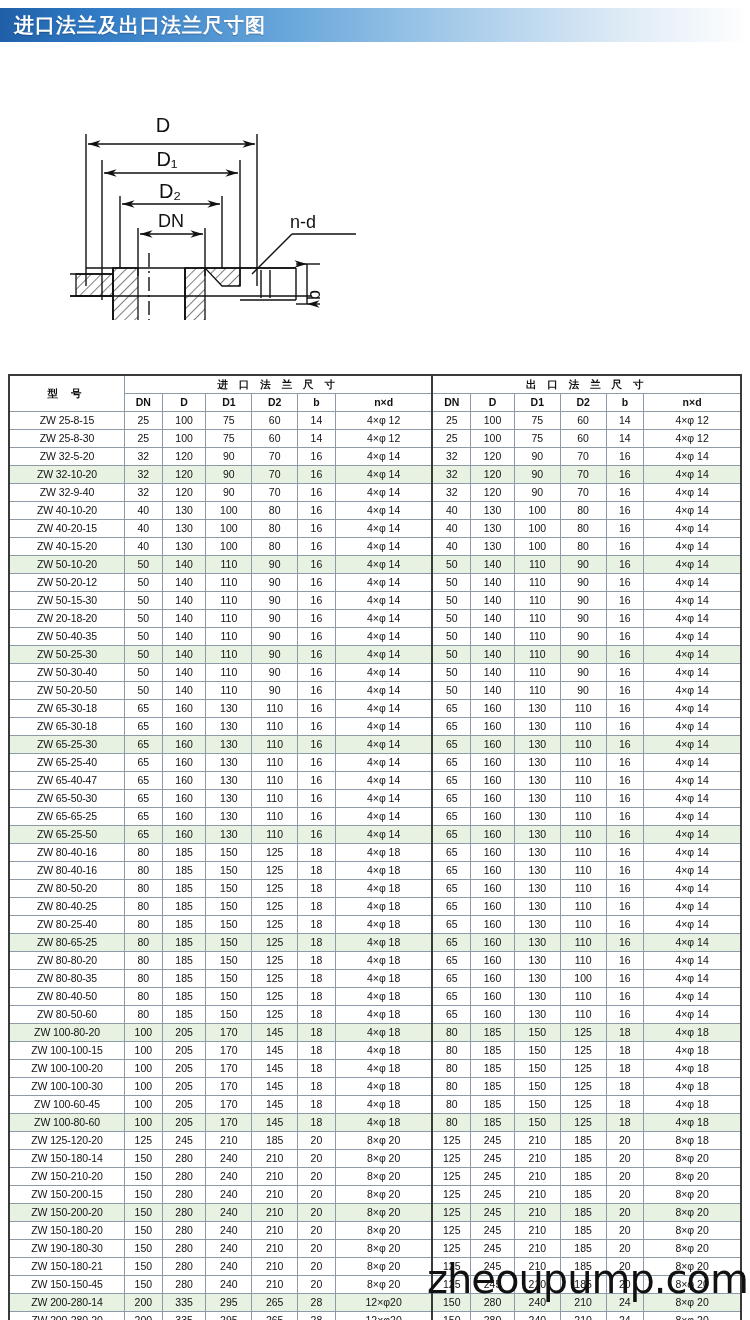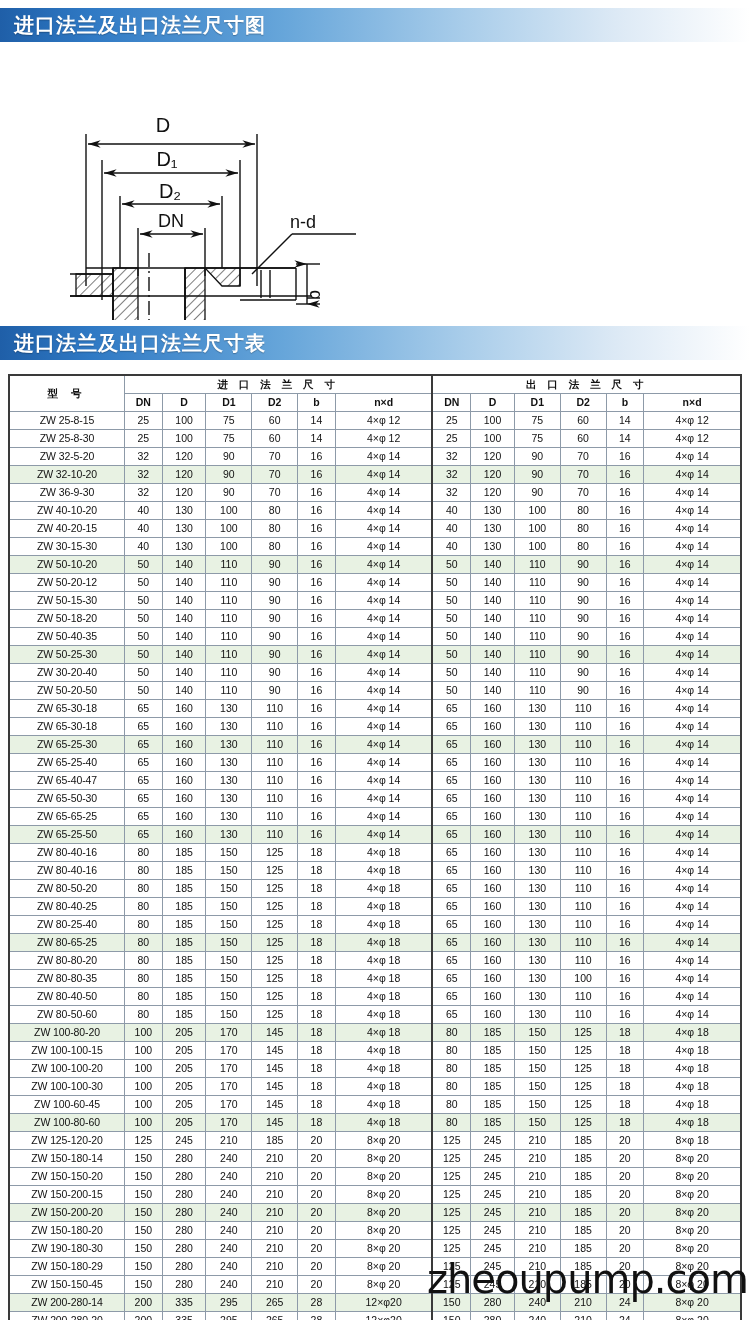--- a/index.html
+++ b/index.html
@@ -155,23 +155,20 @@
         <text x="163" y="84" font-size="20" text-anchor="middle">D</text>
         <text x="167" y="118" font-size="20" text-anchor="middle">D₁</text>
         <text x="170" y="150" font-size="20" text-anchor="middle">D₂</text>
         <text x="171" y="179" font-size="18" text-anchor="middle">DN</text>
         <text x="290" y="180" font-size="18">n-d</text>
         <text x="0" y="0" font-size="18" transform="translate(320,247) rotate(-90)" text-anchor="middle">b</text>
       </g>
     </svg>
   </div>
 
-  <div class="banner" id="banner2">
-    <span class="banner-text">进口法兰及出口法兰尺寸表</span>
-  </div>
 
   <div class="table-wrap">
     <table class="dims">
       <thead>
         <tr>
           <th class="modelhead" rowspan="2">型  号</th>
           <th class="grouphead thick-right" colspan="6">进 口 法 兰 尺 寸</th>
           <th class="grouphead" colspan="6">出 口 法 兰 尺 寸</th>
         </tr>
         <tr>
@@ -244,21 +241,21 @@
             <td class="col-b">16</td>
             <td class="col-nd thick-right">4×φ 14</td>
             <td class="col-dn">32</td>
             <td class="col-d">120</td>
             <td class="col-d1">90</td>
             <td class="col-d2">70</td>
             <td class="col-b">16</td>
             <td class="col-nd">4×φ 14</td>
           </tr>
           <tr>
-            <td class="model">ZW 36-9-30</td>
+            <td class="model">ZW 32-9-40</td>
             <td class="col-dn">32</td>
             <td class="col-d">120</td>
             <td class="col-d1">90</td>
             <td class="col-d2">70</td>
             <td class="col-b">16</td>
             <td class="col-nd thick-right">4×φ 14</td>
             <td class="col-dn">32</td>
             <td class="col-d">120</td>
             <td class="col-d1">90</td>
             <td class="col-d2">70</td>
@@ -289,21 +286,21 @@
             <td class="col-b">16</td>
             <td class="col-nd thick-right">4×φ 14</td>
             <td class="col-dn">40</td>
             <td class="col-d">130</td>
             <td class="col-d1">100</td>
             <td class="col-d2">80</td>
             <td class="col-b">16</td>
             <td class="col-nd">4×φ 14</td>
           </tr>
           <tr>
-            <td class="model">ZW 30-15-30</td>
+            <td class="model">ZW 40-15-20</td>
             <td class="col-dn">40</td>
             <td class="col-d">130</td>
             <td class="col-d1">100</td>
             <td class="col-d2">80</td>
             <td class="col-b">16</td>
             <td class="col-nd thick-right">4×φ 14</td>
             <td class="col-dn">40</td>
             <td class="col-d">130</td>
             <td class="col-d1">100</td>
             <td class="col-d2">80</td>
@@ -349,21 +346,21 @@
             <td class="col-b">16</td>
             <td class="col-nd thick-right">4×φ 14</td>
             <td class="col-dn">50</td>
             <td class="col-d">140</td>
             <td class="col-d1">110</td>
             <td class="col-d2">90</td>
             <td class="col-b">16</td>
             <td class="col-nd">4×φ 14</td>
           </tr>
           <tr>
-            <td class="model">ZW 50-18-20</td>
+            <td class="model">ZW 20-18-20</td>
             <td class="col-dn">50</td>
             <td class="col-d">140</td>
             <td class="col-d1">110</td>
             <td class="col-d2">90</td>
             <td class="col-b">16</td>
             <td class="col-nd thick-right">4×φ 14</td>
             <td class="col-dn">50</td>
             <td class="col-d">140</td>
             <td class="col-d1">110</td>
             <td class="col-d2">90</td>
@@ -394,21 +391,21 @@
             <td class="col-b">16</td>
             <td class="col-nd thick-right">4×φ 14</td>
             <td class="col-dn">50</td>
             <td class="col-d">140</td>
             <td class="col-d1">110</td>
             <td class="col-d2">90</td>
             <td class="col-b">16</td>
             <td class="col-nd">4×φ 14</td>
           </tr>
           <tr>
-            <td class="model">ZW 30-20-40</td>
+            <td class="model">ZW 50-30-40</td>
             <td class="col-dn">50</td>
             <td class="col-d">140</td>
             <td class="col-d1">110</td>
             <td class="col-d2">90</td>
             <td class="col-b">16</td>
             <td class="col-nd thick-right">4×φ 14</td>
             <td class="col-dn">50</td>
             <td class="col-d">140</td>
             <td class="col-d1">110</td>
             <td class="col-d2">90</td>
@@ -814,21 +811,21 @@
             <td class="col-b">20</td>
             <td class="col-nd thick-right">8×φ 20</td>
             <td class="col-dn">125</td>
             <td class="col-d">245</td>
             <td class="col-d1">210</td>
             <td class="col-d2">185</td>
             <td class="col-b">20</td>
             <td class="col-nd">8×φ 20</td>
           </tr>
           <tr>
-            <td class="model">ZW 150-150-20</td>
+            <td class="model">ZW 150-210-20</td>
             <td class="col-dn">150</td>
             <td class="col-d">280</td>
             <td class="col-d1">240</td>
             <td class="col-d2">210</td>
             <td class="col-b">20</td>
             <td class="col-nd thick-right">8×φ 20</td>
             <td class="col-dn">125</td>
             <td class="col-d">245</td>
             <td class="col-d1">210</td>
             <td class="col-d2">185</td>
@@ -889,21 +886,21 @@
             <td class="col-b">20</td>
             <td class="col-nd thick-right">8×φ 20</td>
             <td class="col-dn">125</td>
             <td class="col-d">245</td>
             <td class="col-d1">210</td>
             <td class="col-d2">185</td>
             <td class="col-b">20</td>
             <td class="col-nd">8×φ 20</td>
           </tr>
           <tr>
-            <td class="model">ZW 150-180-29</td>
+            <td class="model">ZW 150-180-21</td>
             <td class="col-dn">150</td>
             <td class="col-d">280</td>
             <td class="col-d1">240</td>
             <td class="col-d2">210</td>
             <td class="col-b">20</td>
             <td class="col-nd thick-right">8×φ 20</td>
             <td class="col-dn">125</td>
             <td class="col-d">245</td>
             <td class="col-d1">210</td>
             <td class="col-d2">185</td>

